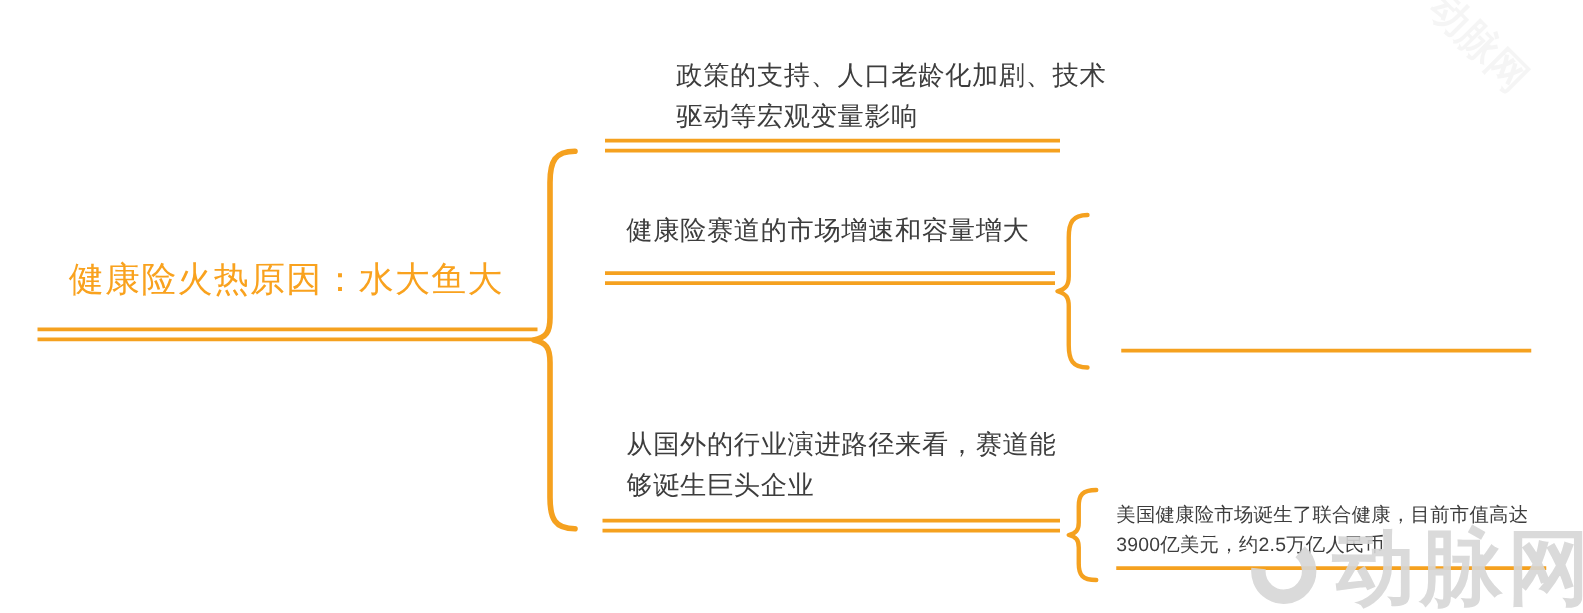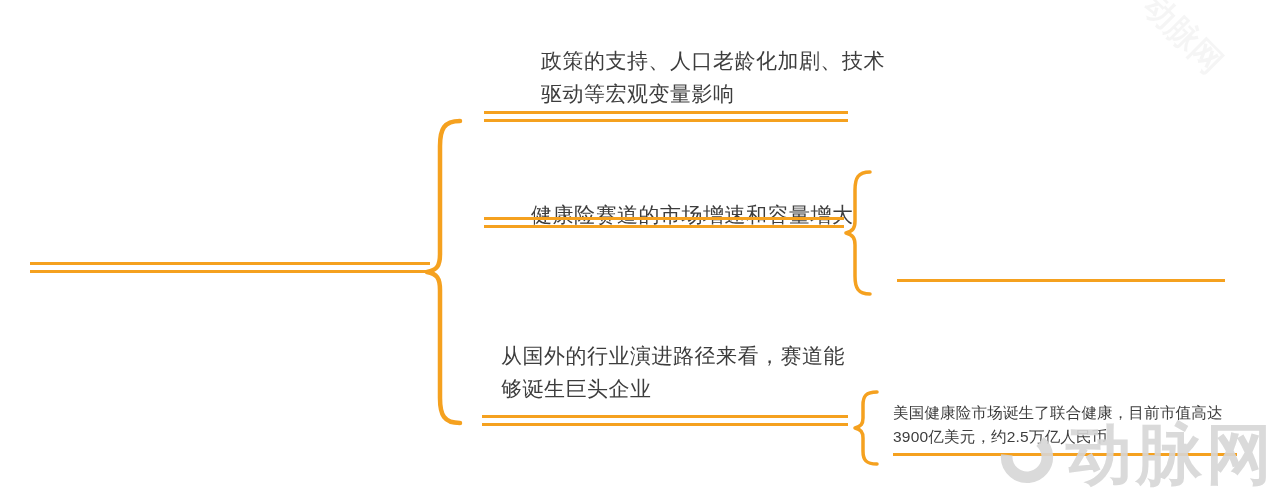--- a/index.html
+++ b/index.html
@@ -21,21 +21,21 @@
   .root-label{
     position:absolute;left:55px;top:207px;
     font-size:28px;line-height:34px;color:var(--title);
     white-space:nowrap;letter-spacing:1px;
   }
   .branch-label{
     position:absolute;color:var(--branch-text);
     font-size:21px;line-height:33px;letter-spacing:0.5px;
   }
   .b1{left:501px;top:44px;width:356px;margin-left:40px;}
-  .b2{left:501px;top:198px;width:380px;white-space:nowrap;margin-left:30px;}
+  .b2{left:501px;top:168px;width:380px;white-space:nowrap;}
   .b3{left:501px;top:339px;width:356px;}
   .note-text{
     position:absolute;color:var(--branch-text);
     font-size:15.5px;line-height:24px;letter-spacing:0.2px;
   }
   .n1{left:897px;top:180px;width:334px;}
   .n2{left:893px;top:401px;width:348px;}
 
   
   .dline{
@@ -81,20 +81,21 @@
     color:#000;opacity:0.035;pointer-events:none;white-space:nowrap;
   }
 </style>
 </head>
 <body>
 
 <div class="canvas">
 
   <div class="wm-faint">动脉网</div>
 
+  <div class="root-label">健康险火热原因：水大鱼大</div>
   <div class="dline root-line"></div>
 
   <svg class="brace brace-big" viewBox="0 0 40 308">
     <path d="M 36 3 C 20 3 16 11 16 28 L 16 136 C 16 148 13 152 3 154 C 13 156 16 160 16 172 L 16 280 C 16 297 20 305 36 305"></path>
   </svg>
 
   <div class="branch-label b1">政策的支持、人口老龄化加剧、技术驱动等宏观变量影响</div>
   <div class="dline b1-line"></div>
 
   <div class="branch-label b2">健康险赛道的市场增速和容量增大</div>

